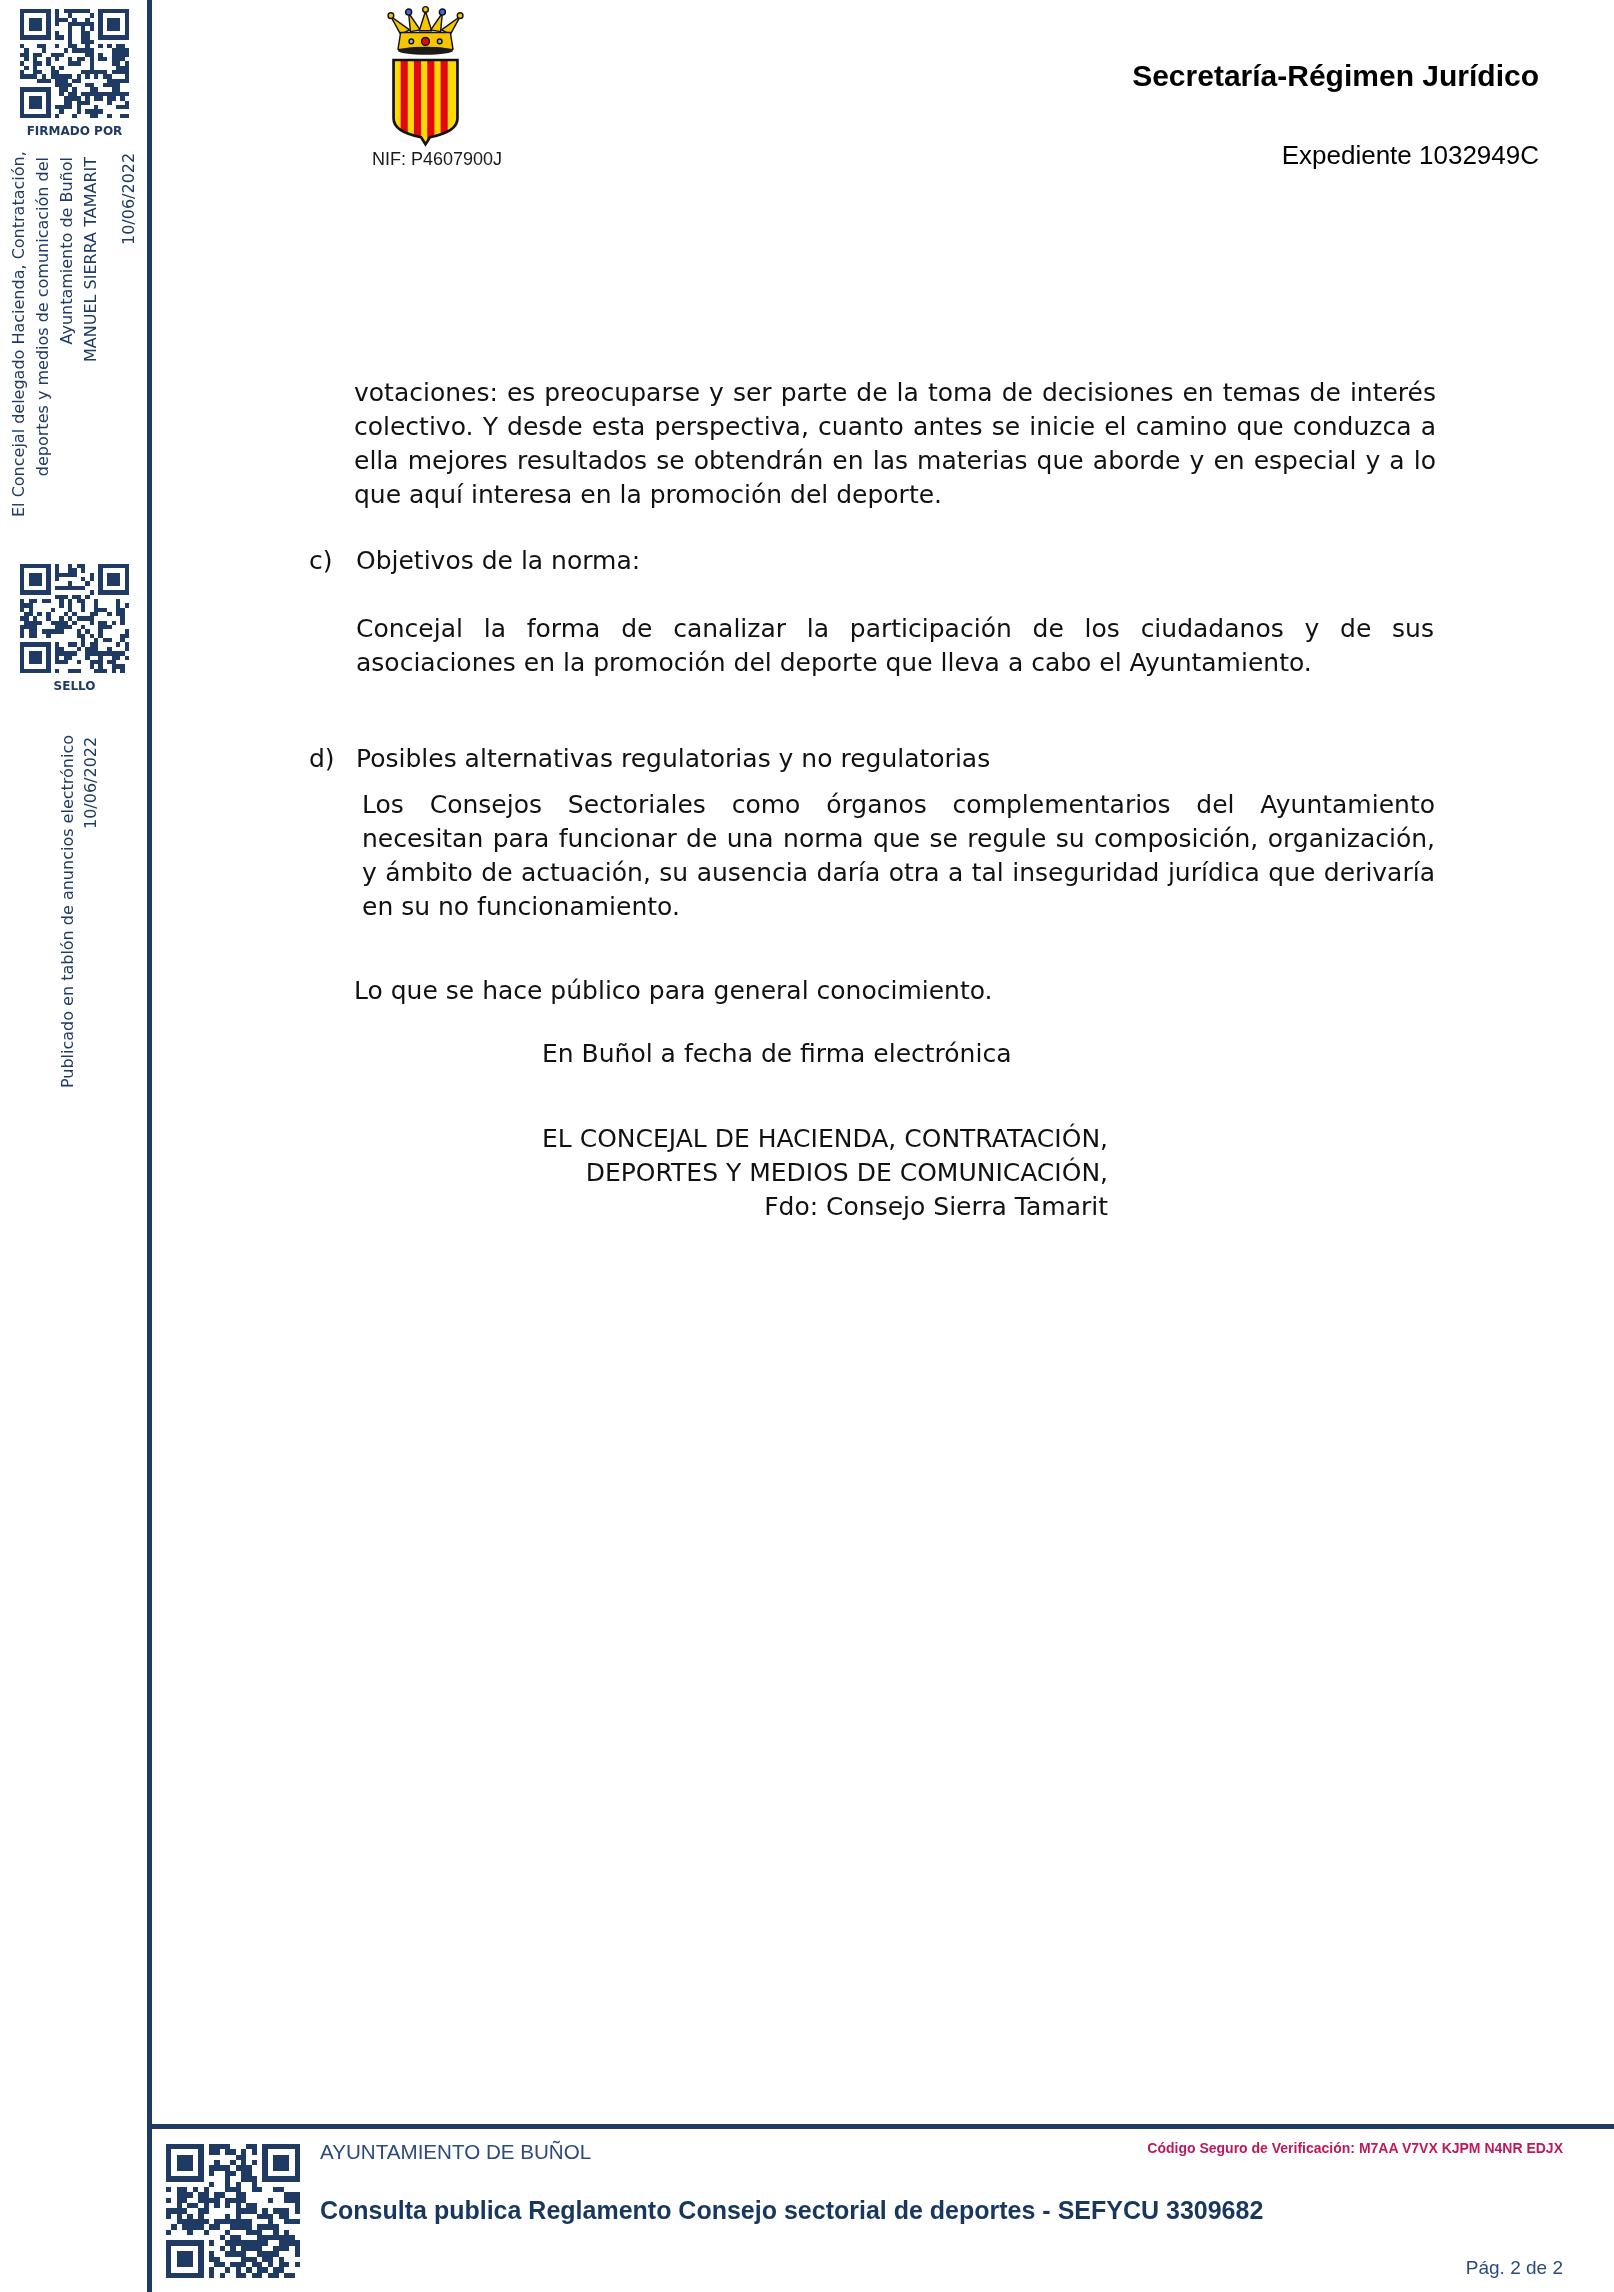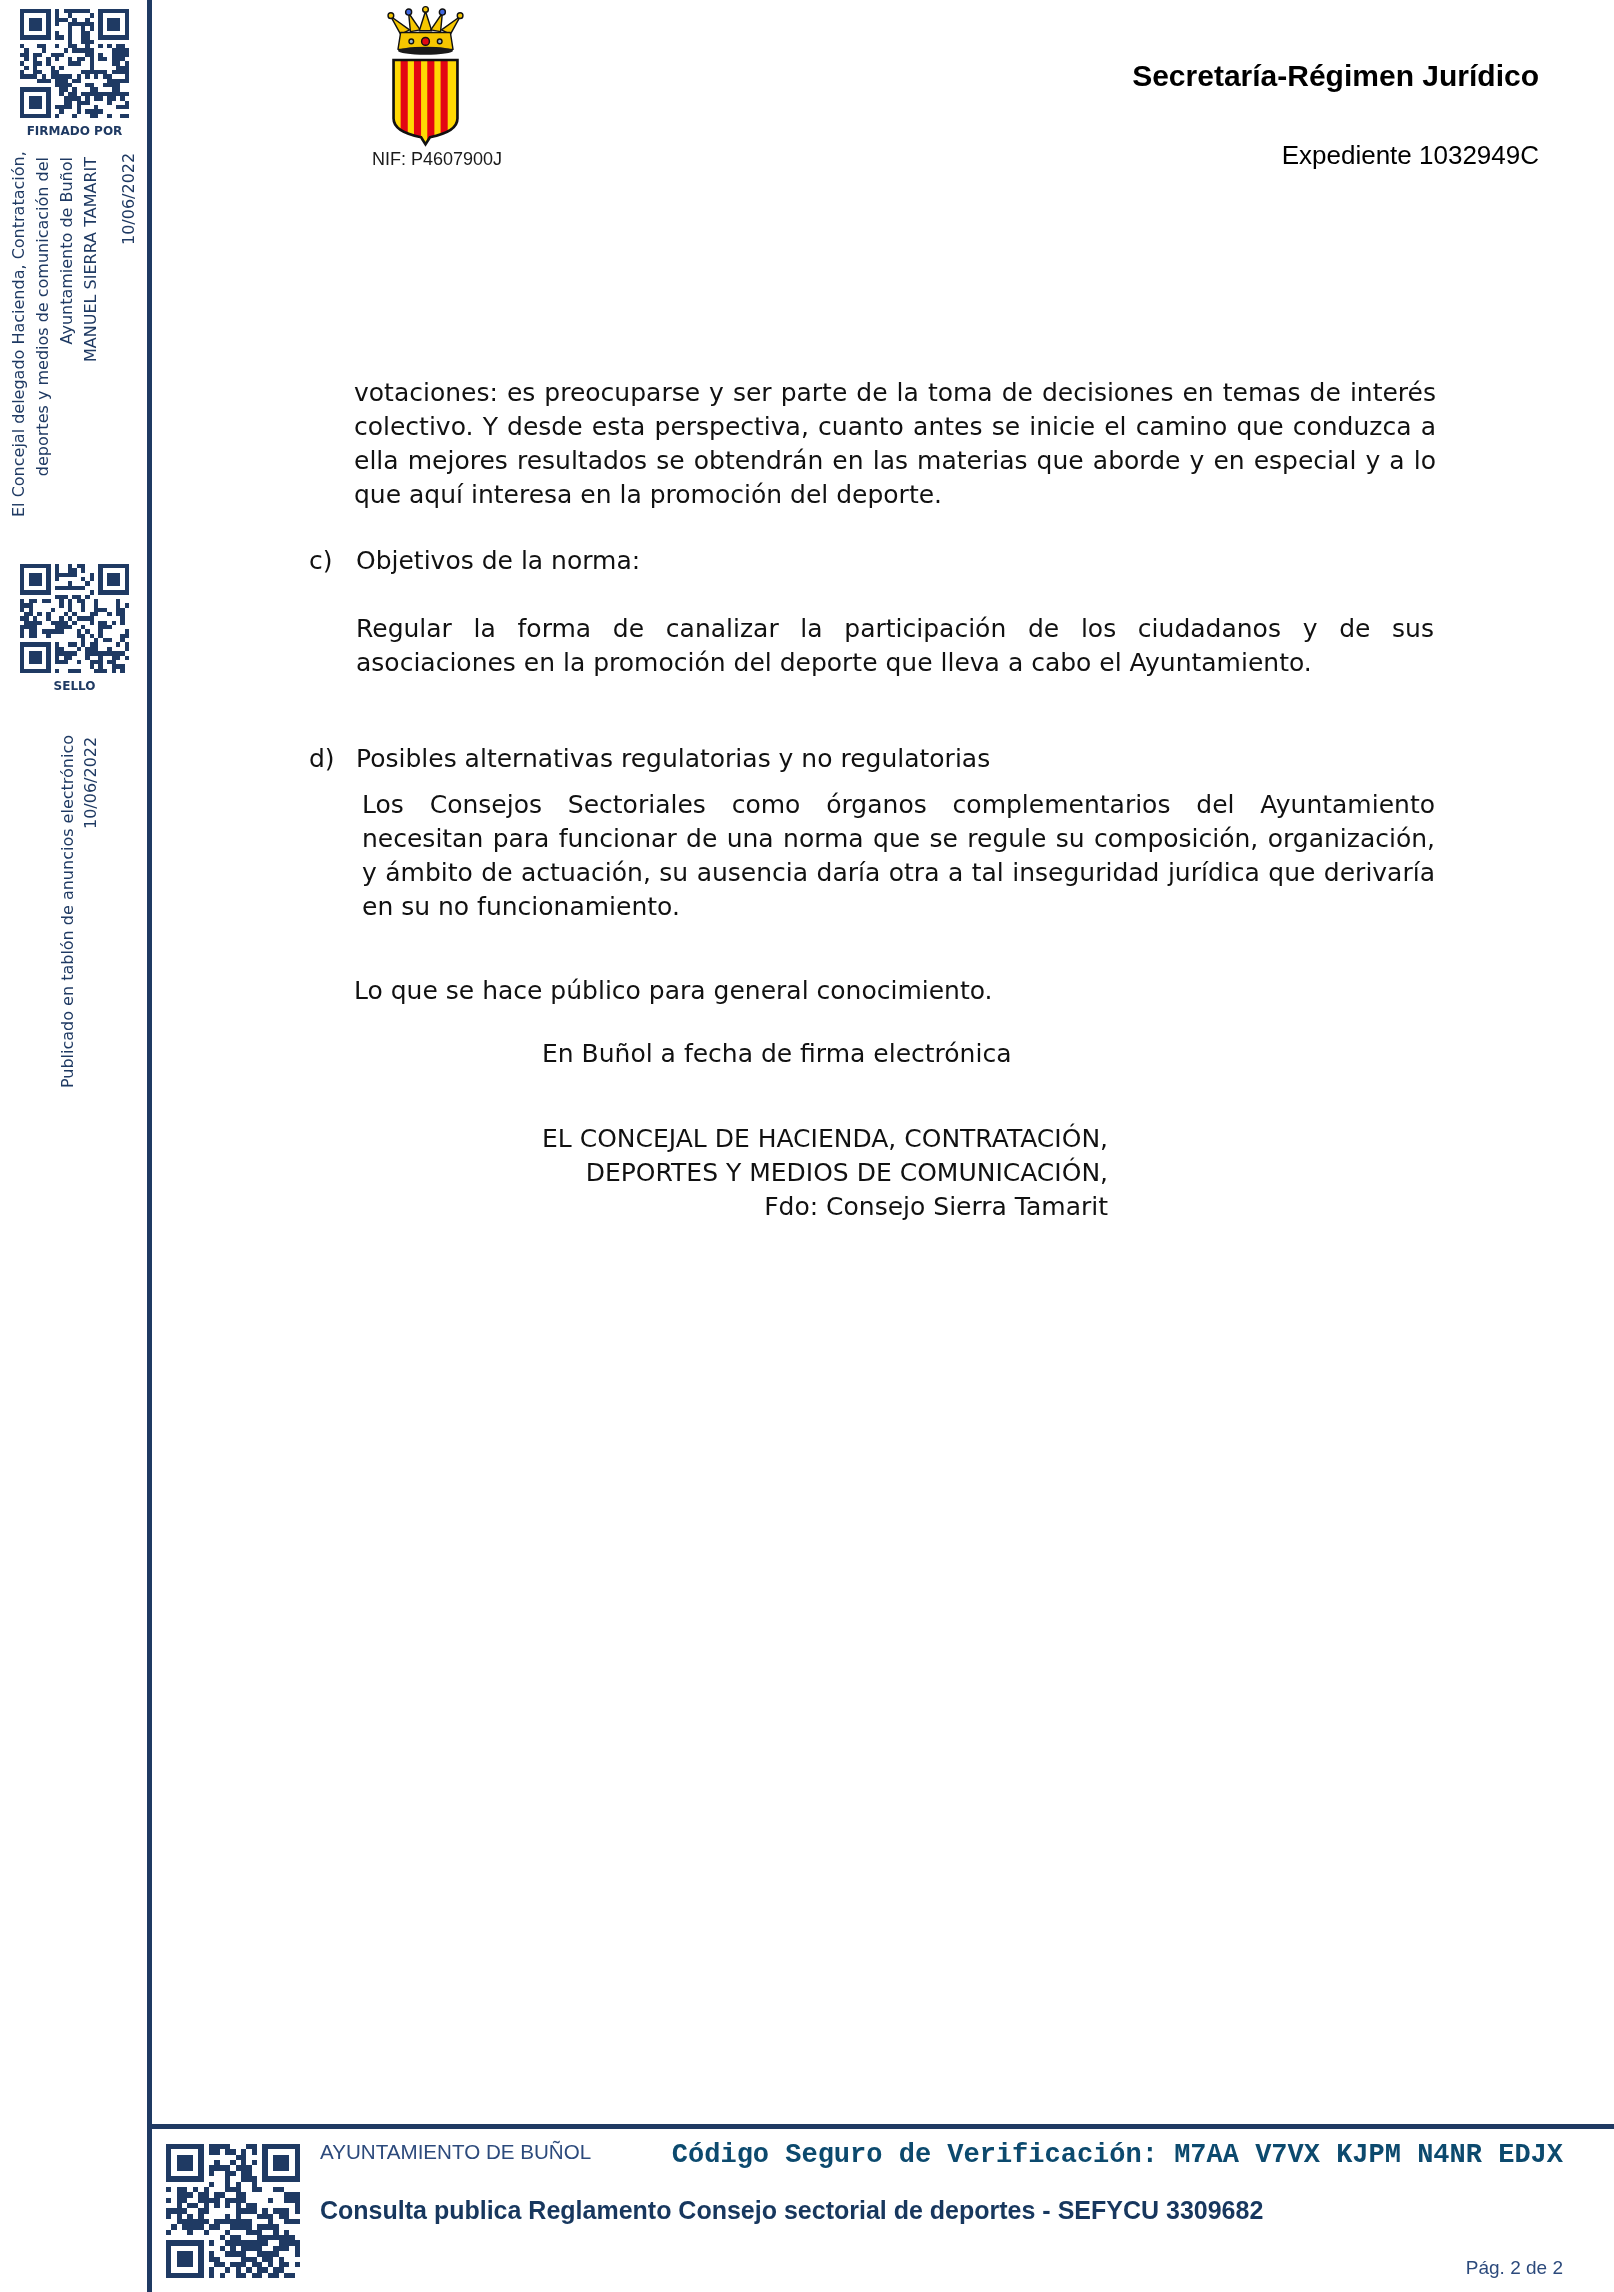--- a/index.html
+++ b/index.html
@@ -24,22 +24,22 @@
   
   .bodytxt{position:absolute;font-size:25px;line-height:34px;color:#111;text-align:right;}
   .just{text-align:justify;}
   .sec-head{position:absolute;left:309px;display:flex;font-size:25px;line-height:34px;color:#111;}
   .sec-label{width:47px;flex:0 0 47px;}
   .sig{line-height:34px;}
   
   .hrule{position:absolute;left:147px;top:2124px;width:1468px;height:5.4px;background:#1f3a63;}
   .f-org{position:absolute;left:320px;top:2140px;font-family:"Liberation Sans",sans-serif;
          font-size:20.6px;color:#2c4a7c;}
-  .f-csv{position:absolute;right:52px;top:2140px;font-family:Liberation Mono, monospace;
-         font-size:27px;font-weight:bold;color:#0c4a6e;}
+  .f-csv{position:absolute;right:52px;top:2140px;font-family:Liberation Sans, sans-serif;
+         font-size:14px;font-weight:bold;color:#be185d;}
   .f-title{position:absolute;left:320px;top:2196px;font-family:"Liberation Sans",sans-serif;
            font-size:25px;font-weight:bold;color:#17375e;text-align:right;}
   .f-note{position:absolute;left:320px;top:2257px;font-family:"Liberation Sans",sans-serif;
           font-size:19px;color:#2c4a7c;}
   .f-page{position:absolute;right:52px;top:2257px;font-family:"Liberation Sans",sans-serif;
           font-size:19px;color:#2c4a7c;margin-left:41px;}
 </style>
 </head>
 <body>
 
@@ -536,21 +536,21 @@
 
   <div class="dept">Secretaría-Régimen Jurídico</div>
   <div class="exp">Expediente 1032949C</div>
 
   <div class="bodytxt just" style="left:354px;top:376px;width:1082px;">votaciones: es preocuparse y ser parte de la toma de decisiones en temas de interés colectivo. Y desde esta perspectiva, cuanto antes se inicie el camino que conduzca a ella mejores resultados se obtendrán en las materias que aborde y en especial y a lo que aquí interesa en la promoción del deporte.</div>
 
   <div class="sec-head" style="top:544px;">
     <span class="sec-label">c)</span>
     <span>Objetivos de la norma:</span>
   </div>
-  <div class="bodytxt just" style="left:356px;top:612px;width:1078px;">Regular la forma de canalizar la participación de los ciudadanos y de sus asociaciones en la promoción del deporte que lleva a cabo el Ayuntamiento.</div>
+  <div class="bodytxt just" style="left:356px;top:612px;width:1078px;">Concejal la forma de canalizar la participación de los ciudadanos y de sus asociaciones en la promoción del deporte que lleva a cabo el Ayuntamiento.</div>
 
   <div class="sec-head" style="top:742px;">
     <span class="sec-label">d)</span>
     <span>Posibles alternativas regulatorias y no regulatorias</span>
   </div>
   <div class="bodytxt just" style="left:362px;top:788px;width:1073px;">Los Consejos Sectoriales como órganos complementarios del Ayuntamiento necesitan para funcionar de una norma que se regule su composición, organización, y ámbito de actuación, su ausencia daría otra a tal inseguridad jurídica que derivaría en su no funcionamiento.</div>
 
   <div class="bodytxt" style="left:354px;top:974px;">Lo que se hace público para general conocimiento.</div>
 
   <div class="bodytxt" style="left:542px;top:1037px;">En Buñol a fecha de firma electrónica</div>

